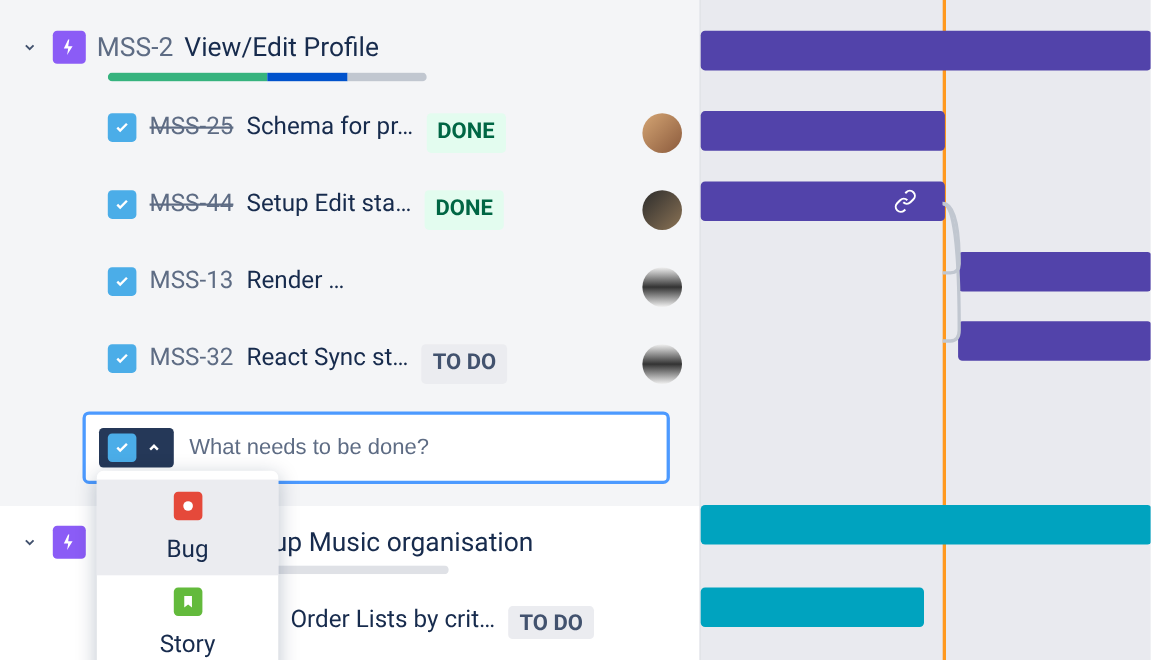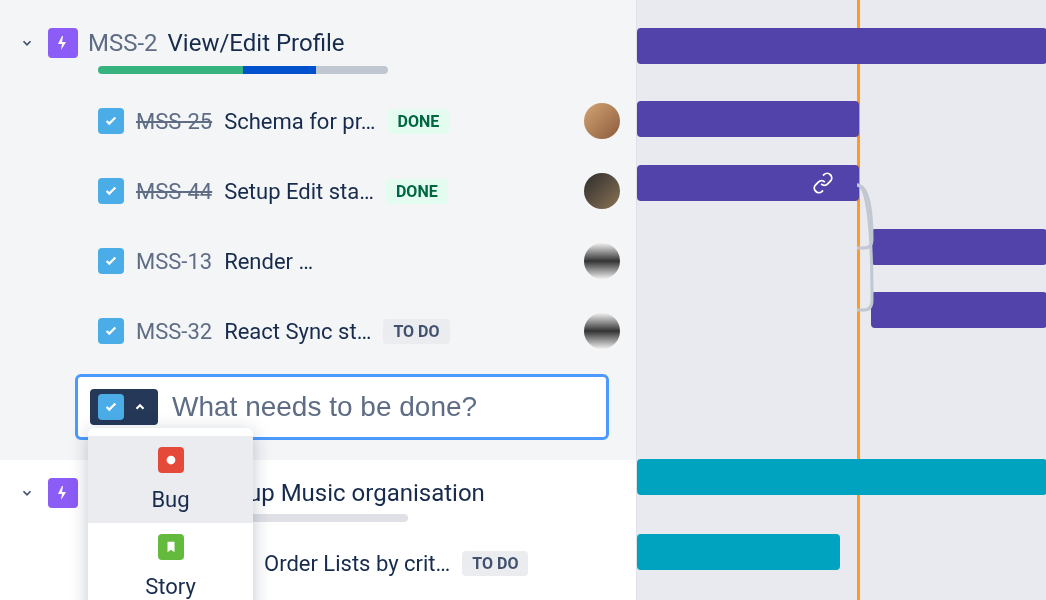--- a/index.html
+++ b/index.html
@@ -75,21 +75,20 @@
       margin: 8px 0 12px 98px;
       width: 290px;
     }
     .progress-done { background: #36b37e; }
     .progress-inprogress { background: #0052cc; }
     .progress-todo { background: #c1c7d0; }
     
     
     .task-row {
       display: flex;
-      align-items: center;
       padding: 17px 0 17px 98px;
       gap: 12px;
     }
     .task-icon {
       width: 26px;
       height: 26px;
       background: #4bade8;
       border-radius: 4px;
       display: flex;
       align-items: center;
@@ -106,21 +105,21 @@
     .task-title {
       color: #172b4d;
       font-size: 22px;
       white-space: nowrap;
       overflow: hidden;
       text-overflow: ellipsis;
       flex-shrink: 1;
       min-width: 0;
     }
     .status-badge {
-      font-size: 16px;
+      font-size: 20px;
       font-weight: 700;
       padding: 3px 10px;
       border-radius: 4px;
       white-space: nowrap;
       flex-shrink: 0;
     }
     .status-done { background: #e3fcef; color: #006644; }
     .status-inprogress { background: #deebff; color: #0747a6; }
     .status-todo { background: #ebecf0; color: #42526e; }
     .avatar {
@@ -151,21 +150,21 @@
       background: #253858;
       border-radius: 4px;
       display: flex;
       align-items: center;
       gap: 6px;
       padding: 5px 8px;
     }
     .create-input {
       border: none;
       outline: none;
-      font-size: 28px;
+      font-size: 20px;
       color: #172b4d;
       flex: 1;
     }
     .create-input::placeholder { color: #5e6c84; }
     .chevron-up {
       width: 20px; height: 20px;
       display:flex; align-items:center; justify-content:center;
     }
     .chevron-up svg { width: 14px; height: 14px; fill: white; }
     

